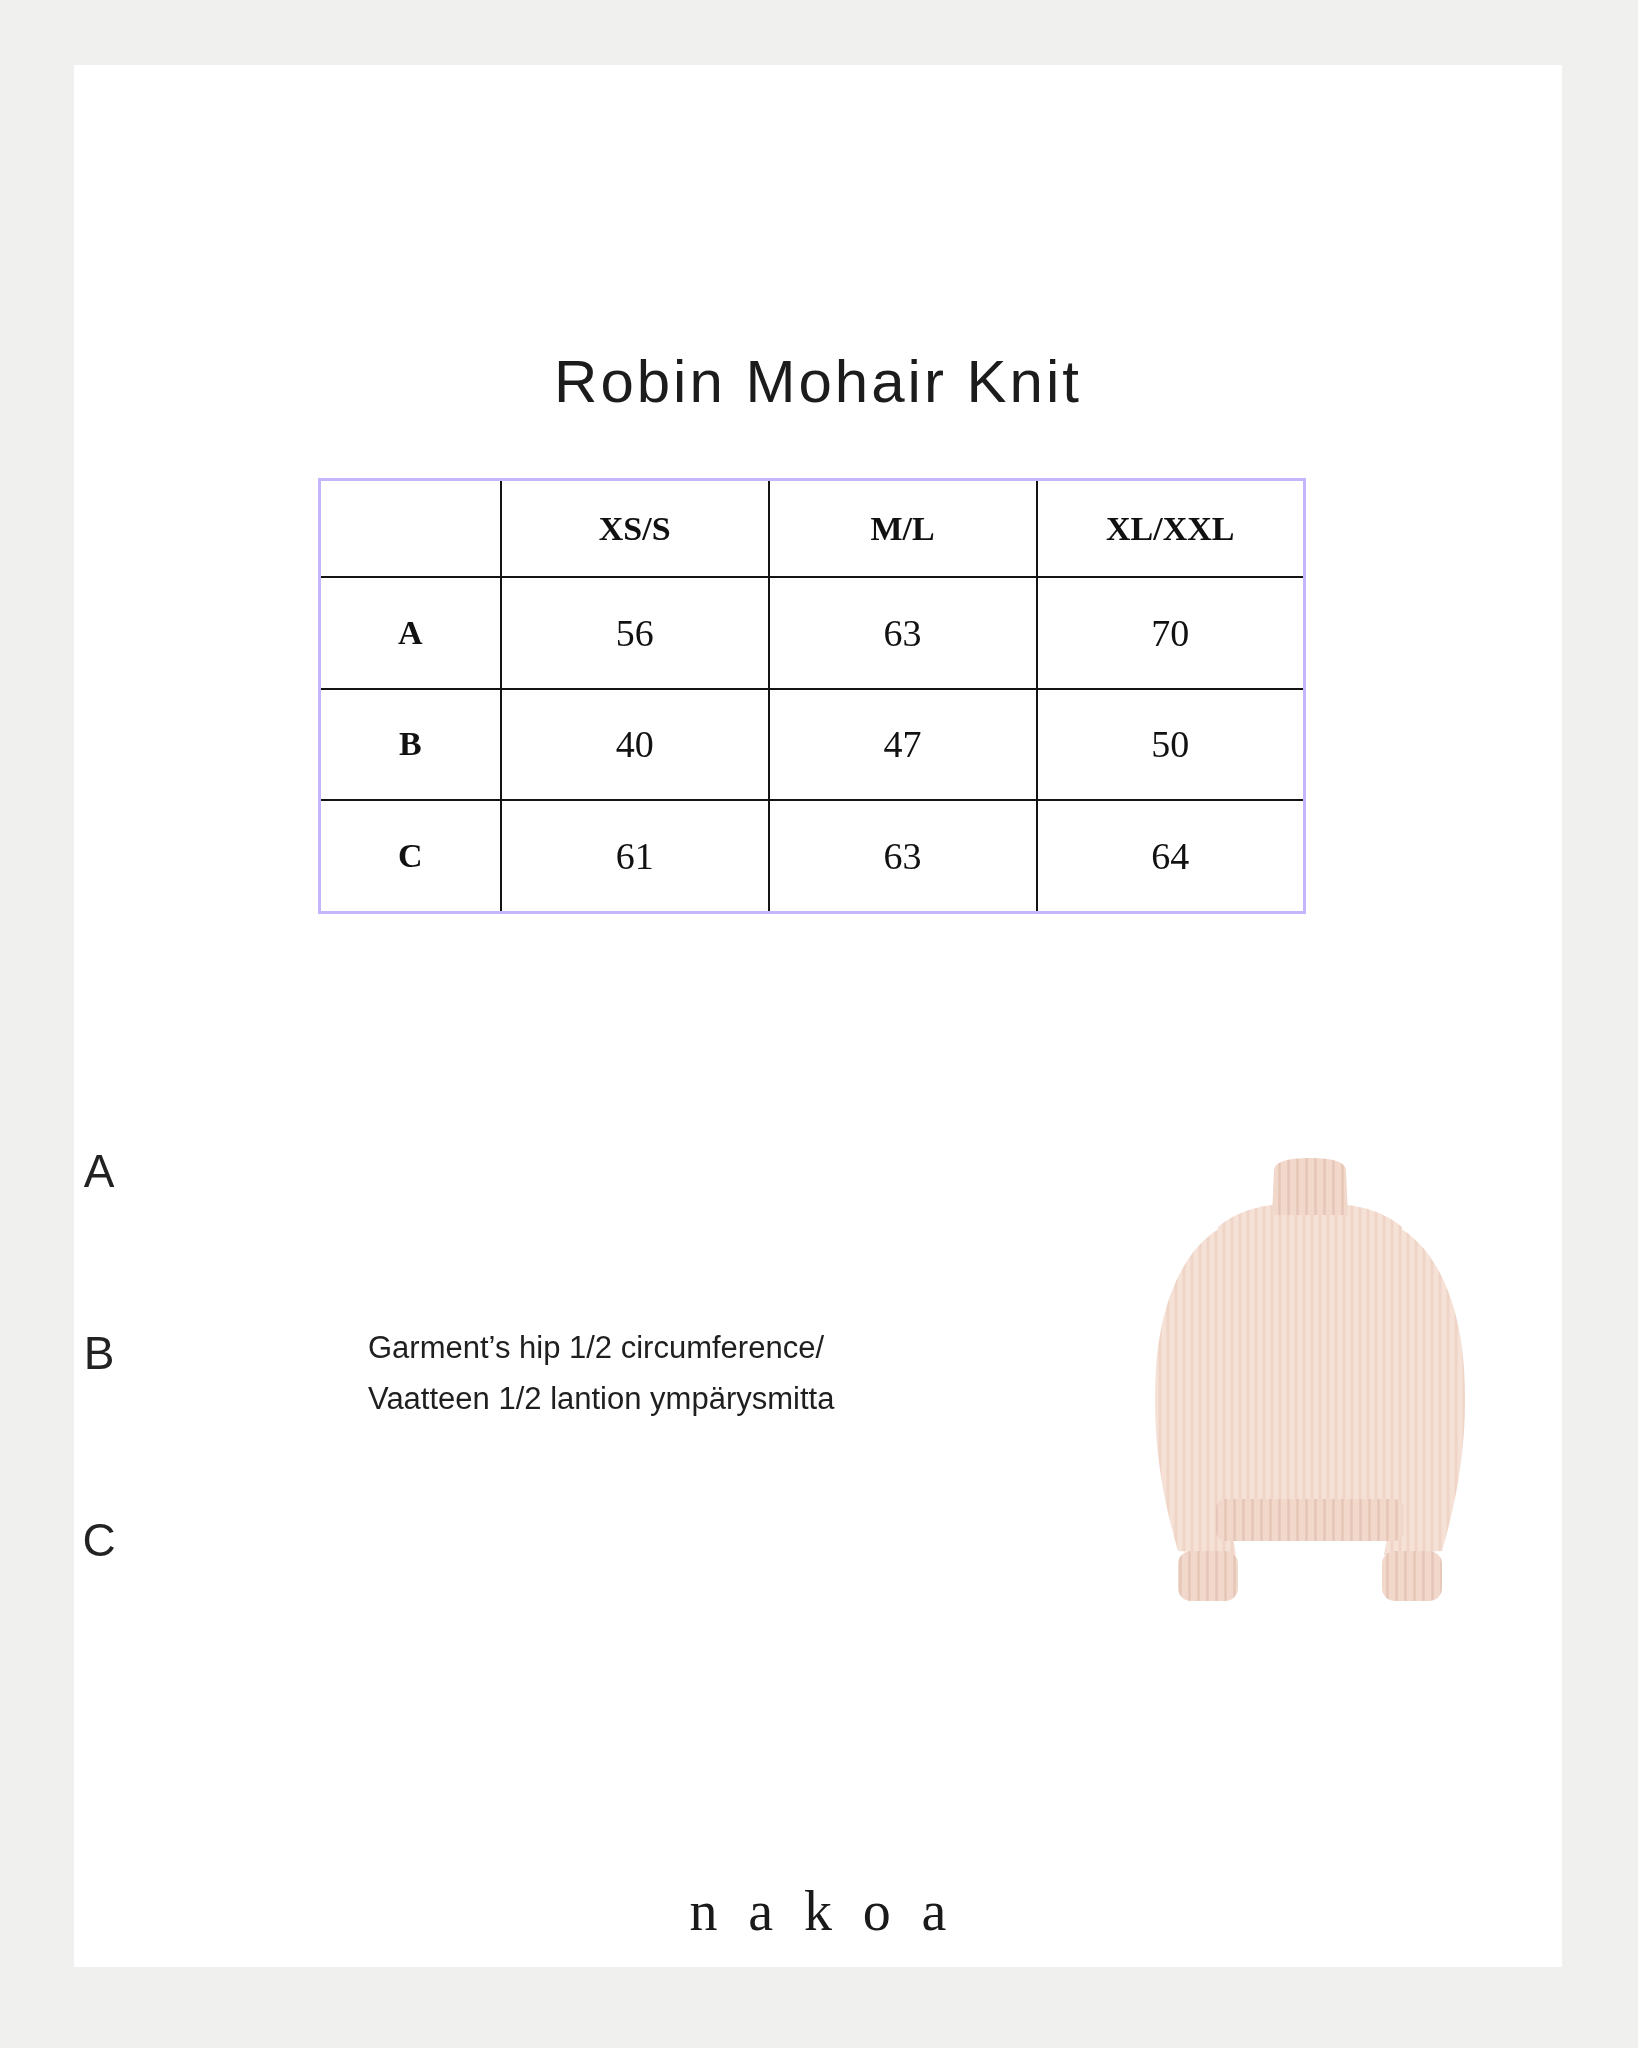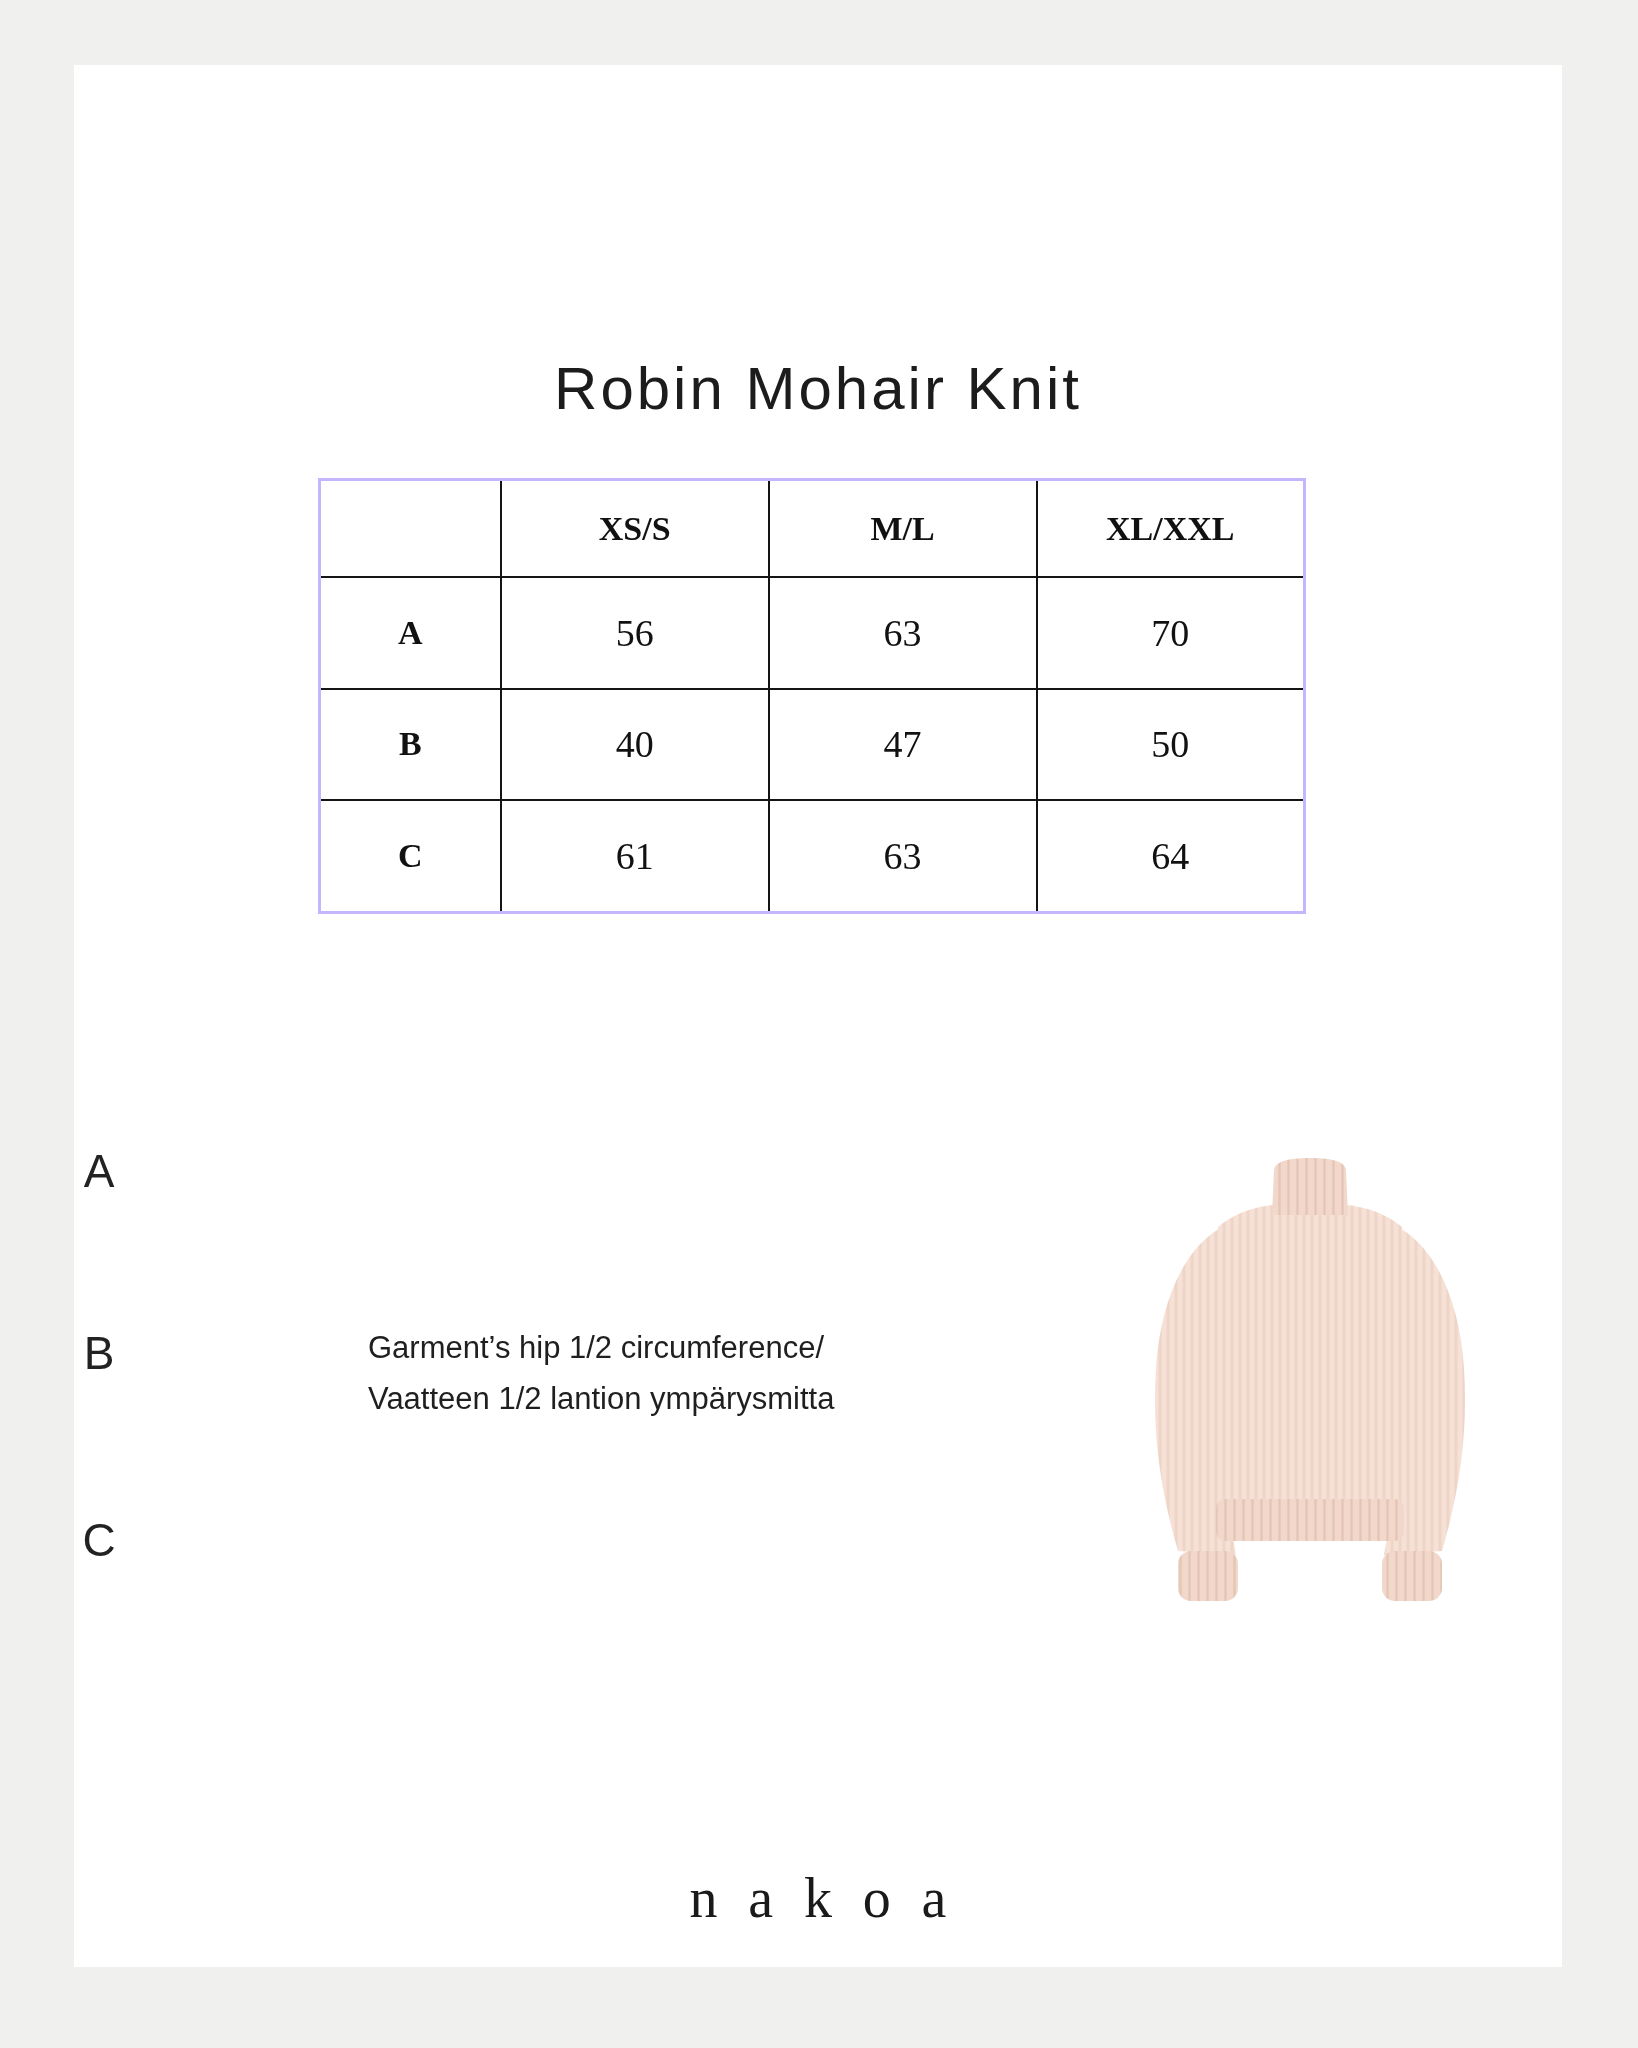--- a/index.html
+++ b/index.html
@@ -12,21 +12,21 @@
   }
   .card{
     position:absolute;
     left:74px;top:65px;
     width:1488px;height:1902px;
     background:#ffffff;
   }
   .title{
     position:absolute;
     left:0;right:0;top:278px;
-    margin:11px;
+    margin:4px;
     text-align:center;
     font-family:"Liberation Sans",sans-serif;
     font-weight:400;
     font-size:60px;
     letter-spacing:3px;
     color:#1c1c1c;
   }
   .table-wrap{
     position:absolute;
     left:244px;top:413px;
@@ -68,21 +68,21 @@
     color:#1f1f1f;
   }
   .legend-text span{display:block;}
   .sweater{
     position:absolute;
     left:1066px;top:1088px;
   }
   .brand{
     position:absolute;
     left:0;right:0;top:1801px;
-    margin:0;
+    margin:13px;
     text-align:center;
     font-family:"Liberation Serif",serif;
     font-weight:400;
     font-size:56px;
     letter-spacing:0.55em;
     text-indent:0.55em;
     color:#1a1a1a;
   }
 </style>
 </head>

